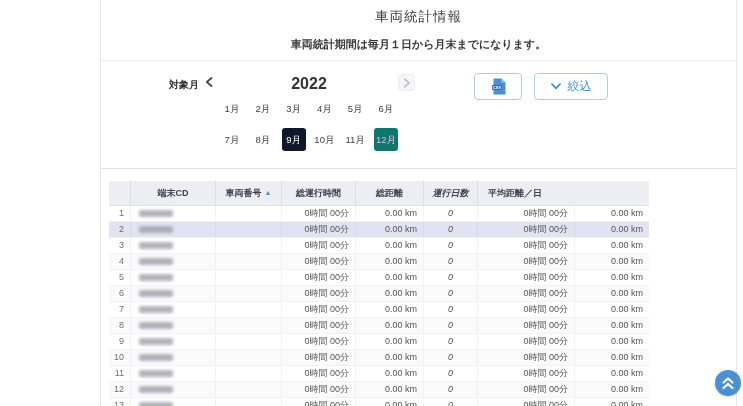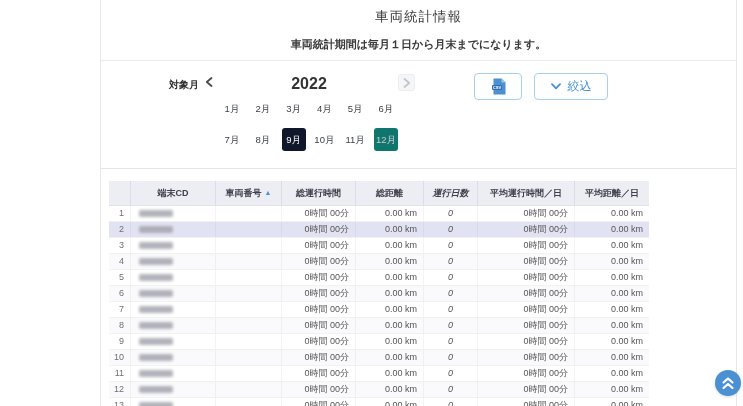--- a/index.html
+++ b/index.html
@@ -135,21 +135,20 @@
 
   <div class="sec-table">
     <div class="vtable">
       <div class="thead">
         <div class="hcell c0"></div>
         <div class="hcell c1">端末CD</div>
         <div class="hcell c2"><span>車両番号</span><span class="sort">▲</span></div>
         <div class="hcell c3">総運行時間</div>
         <div class="hcell c4">総距離</div>
         <div class="hcell c5">運行日数</div>
-        <div class="hcell c6">平均運行時間／日</div>
         <div class="hcell c7">平均距離／日</div>
       </div>
       <div class="tbody">
           <div class="trow">
             <div class="cell c0 num">1</div>
             <div class="cell c1"><span class="redacted"></span></div>
             <div class="cell c2"></div>
             <div class="cell c3 val">0時間 00分</div>
             <div class="cell c4 val">0.00 km</div>
             <div class="cell c5 center">0</div>

